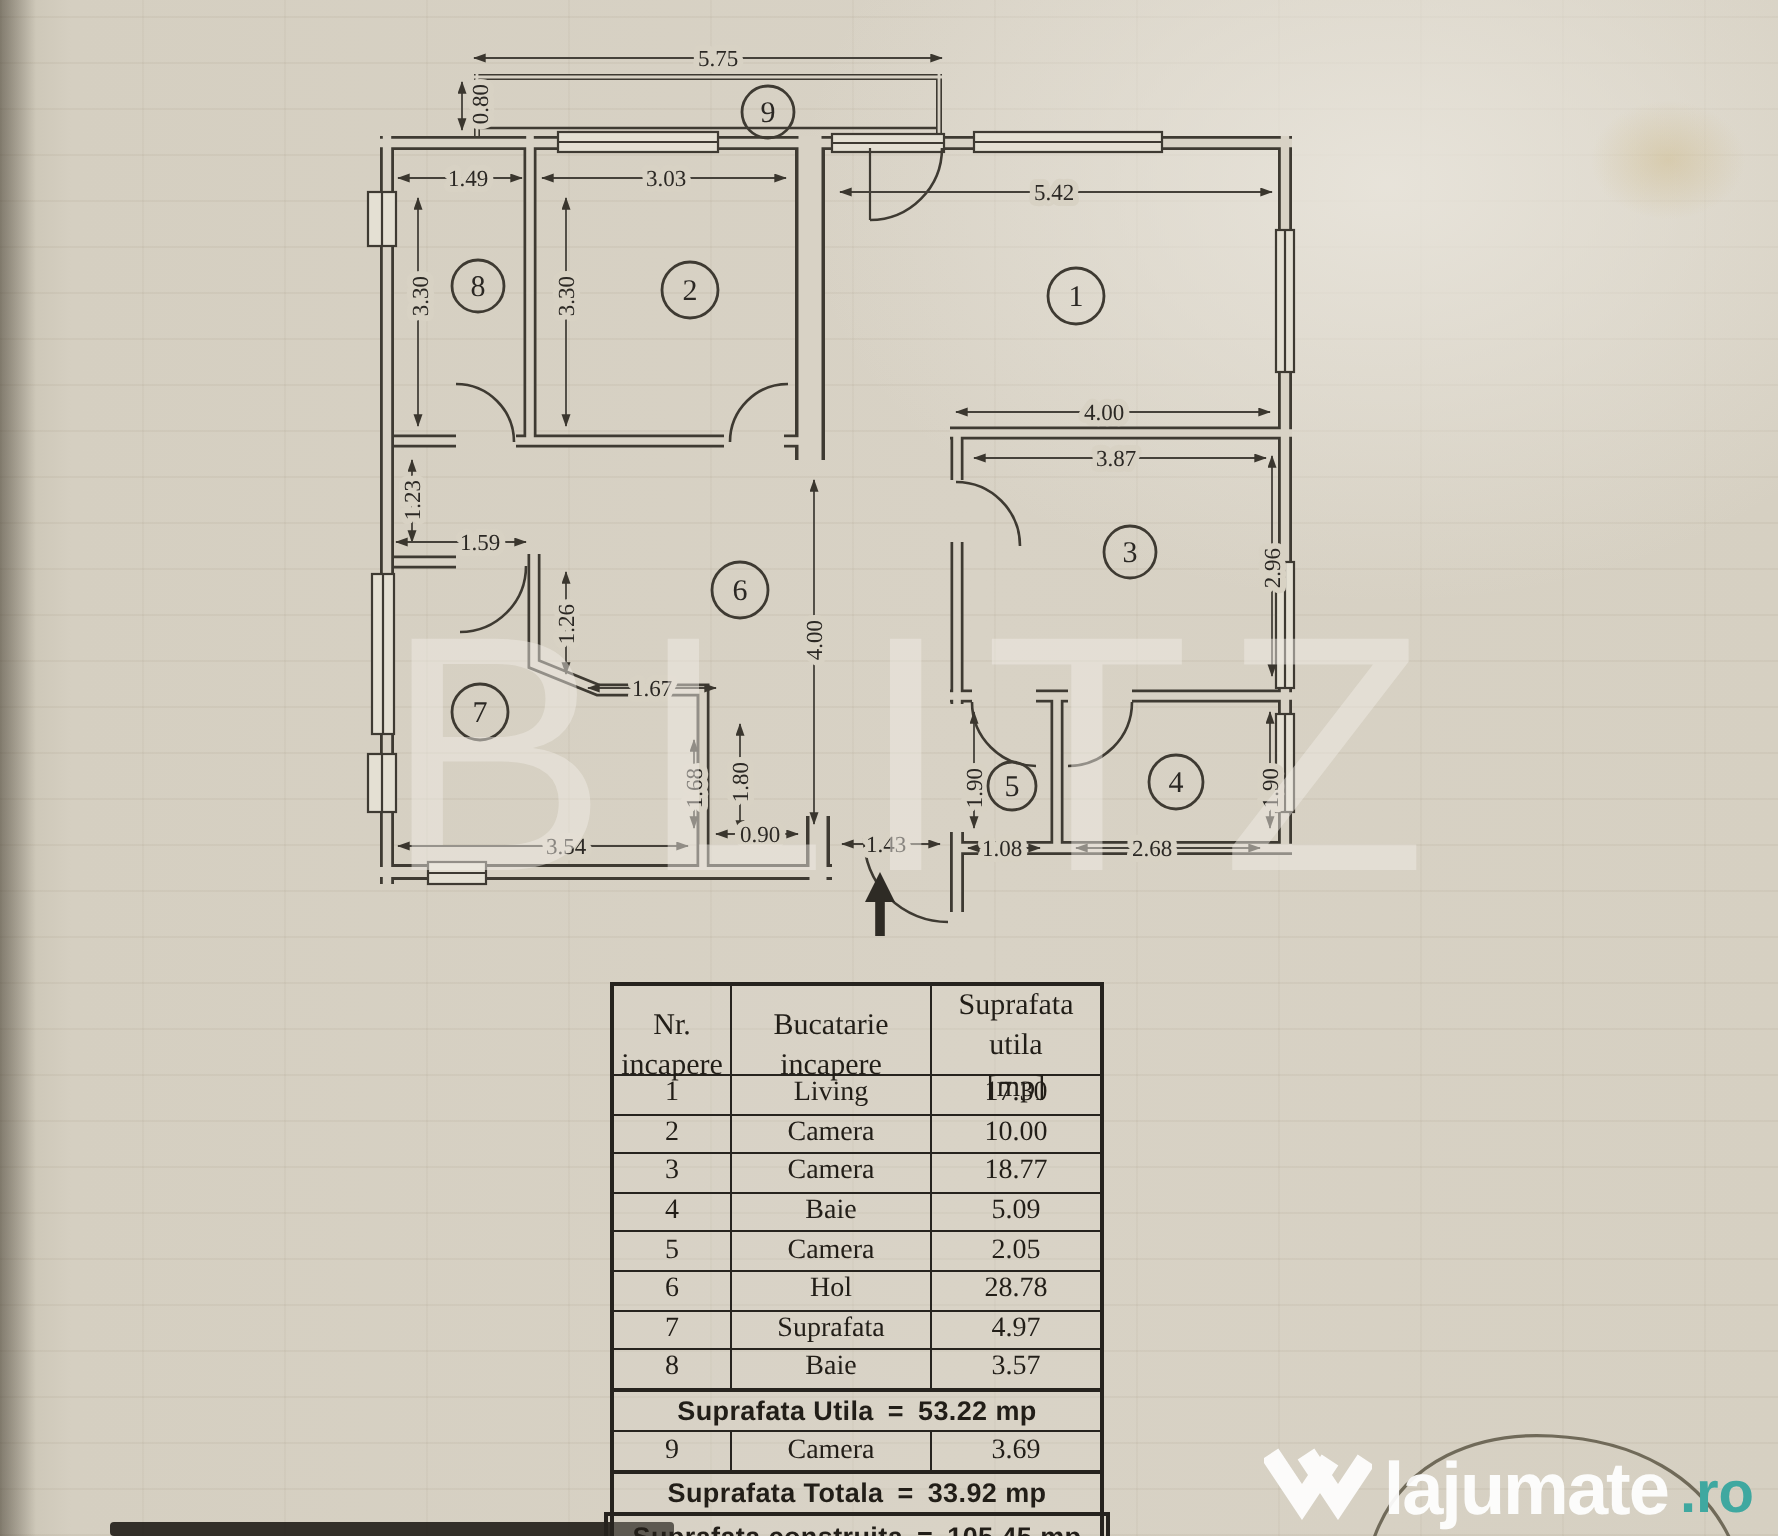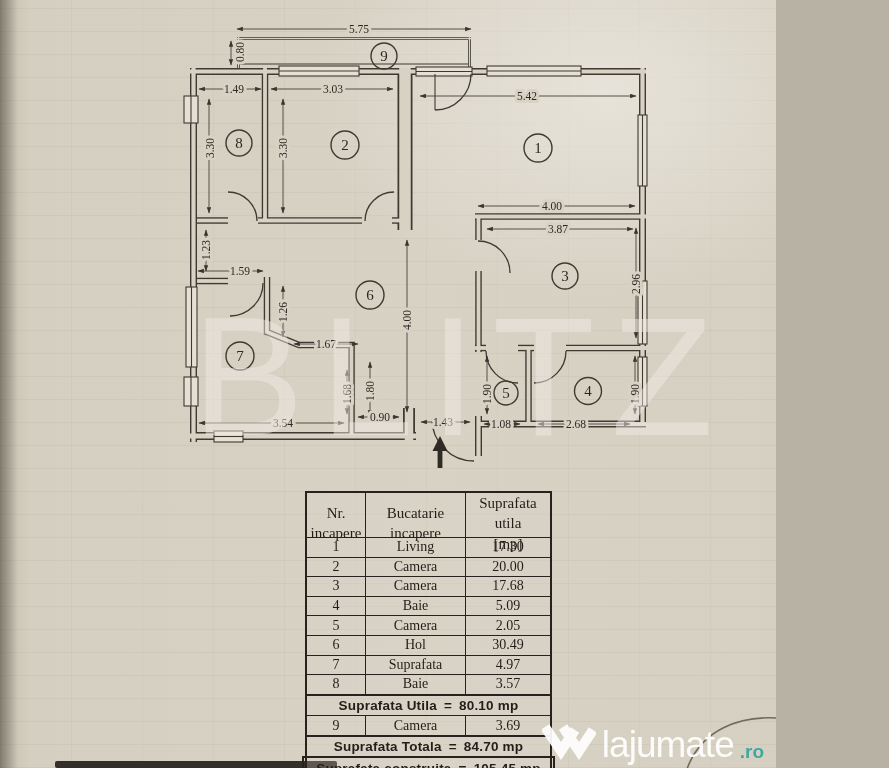--- a/index.html
+++ b/index.html
@@ -1,16 +1,16 @@
 <!DOCTYPE html>
 <html><head>
 <meta charset="utf-8">
 <style>
   html,body{margin:0;padding:0;background:#b8b2a4;}
-  #stage{position:relative;width:776px;height:768px;overflow:hidden;
+  #stage{position:relative;width:889px;height:768px;overflow:hidden;
          background:#d7d1c3;font-family:"Liberation Sans",sans-serif;}
   #paper{position:absolute;inset:0;
     background:
       radial-gradient(ellipse 420px 300px at 78% 12%, rgba(233,229,220,0.9) 0%, rgba(233,229,220,0) 70%),
       repeating-linear-gradient(0deg, rgba(125,108,82,0.07) 0 1px, transparent 1px 23px),
       repeating-linear-gradient(90deg, rgba(125,108,82,0.05) 0 1px, transparent 1px 71px),
       linear-gradient(90deg,#c7c1b1 0%,#d5cfc1 4%,#d8d2c5 55%,#d6d0c2 100%);}
   #edge-left{position:absolute;left:0;top:0;width:18px;height:768px;
     background:linear-gradient(90deg,rgba(45,38,28,0.45),rgba(45,38,28,0));}
   #stain{position:absolute;left:795px;top:50px;width:78px;height:60px;border-radius:50%;
@@ -35,23 +35,23 @@
   .tr{display:grid;grid-template-columns:59px 100px 1fr;height:18.6px;border-top:1.6px solid #26231e;}
   .td{border-right:1.6px solid #26231e;display:flex;align-items:center;justify-content:center;
       font-size:14px;line-height:1;}
   .td:last-child{border-right:none;}
   .tsum{display:flex;align-items:center;justify-content:center;gap:7px;height:19.5px;
     border-top:2px solid #26231e;font-family:"Liberation Sans",sans-serif;
     font-weight:700;font-size:13.5px;letter-spacing:.2px;}
   .tsum.wide{margin:0 -5px;border:2px solid #26231e;border-top:2px solid #26231e;height:20px;}
   
   #logo{position:absolute;right:12px;bottom:8px;display:flex;align-items:flex-end;gap:6px;z-index:6;}
-  #logo .brand{font-weight:400;font-size:37px;line-height:.85;letter-spacing:-1px;
+  #logo .brand{font-weight:700;font-size:37px;line-height:.85;letter-spacing:-1px;
     color:rgba(255,255,255,0.93);}
-  #logo .tld{font-weight:700;font-size:19px;line-height:.9;color:#3fa8a0;}
+  #logo .tld{font-weight:700;font-size:29px;line-height:.9;color:#3fa8a0;}
 </style>
 </head>
 <body>
 
 <div id="stage">
   <div id="paper"></div>
   <div id="edge-left"></div>
   <div id="stain"></div>
 
   <svg id="plan" width="889" height="768" viewBox="0 0 889 768" style="position:absolute;left:0;top:0;z-index:2;">
@@ -268,69 +268,69 @@
     </div>
 
     <div class="tr">
       <div class="td">1</div>
       <div class="td">Living</div>
       <div class="td">17.30</div>
     </div>
     <div class="tr">
       <div class="td">2</div>
       <div class="td">Camera</div>
-      <div class="td">20.00</div>
+      <div class="td">10.00</div>
     </div>
     <div class="tr">
       <div class="td">3</div>
       <div class="td">Camera</div>
-      <div class="td">17.68</div>
+      <div class="td">18.77</div>
     </div>
     <div class="tr">
       <div class="td">4</div>
       <div class="td">Baie</div>
       <div class="td">5.09</div>
     </div>
     <div class="tr">
       <div class="td">5</div>
       <div class="td">Camera</div>
       <div class="td">2.05</div>
     </div>
     <div class="tr">
       <div class="td">6</div>
       <div class="td">Hol</div>
-      <div class="td">30.49</div>
+      <div class="td">28.78</div>
     </div>
     <div class="tr">
       <div class="td">7</div>
       <div class="td">Suprafata</div>
       <div class="td">4.97</div>
     </div>
     <div class="tr">
       <div class="td">8</div>
       <div class="td">Baie</div>
       <div class="td">3.57</div>
     </div>
 
     <div class="tsum">
       <span>Suprafata Utila</span>
       <span>=</span>
-      <span>80.10 mp</span>
+      <span>53.22 mp</span>
     </div>
 
     <div class="tr">
       <div class="td">9</div>
       <div class="td">Camera</div>
       <div class="td">3.69</div>
     </div>
 
     <div class="tsum">
       <span>Suprafata Totala</span>
       <span>=</span>
-      <span>84.70 mp</span>
+      <span>33.92 mp</span>
     </div>
 
     <div class="tsum wide">
       <span>Suprafata construita</span>
       <span>=</span>
       <span>105.45 mp</span>
     </div>
   </div>
 
   <div id="logo">

